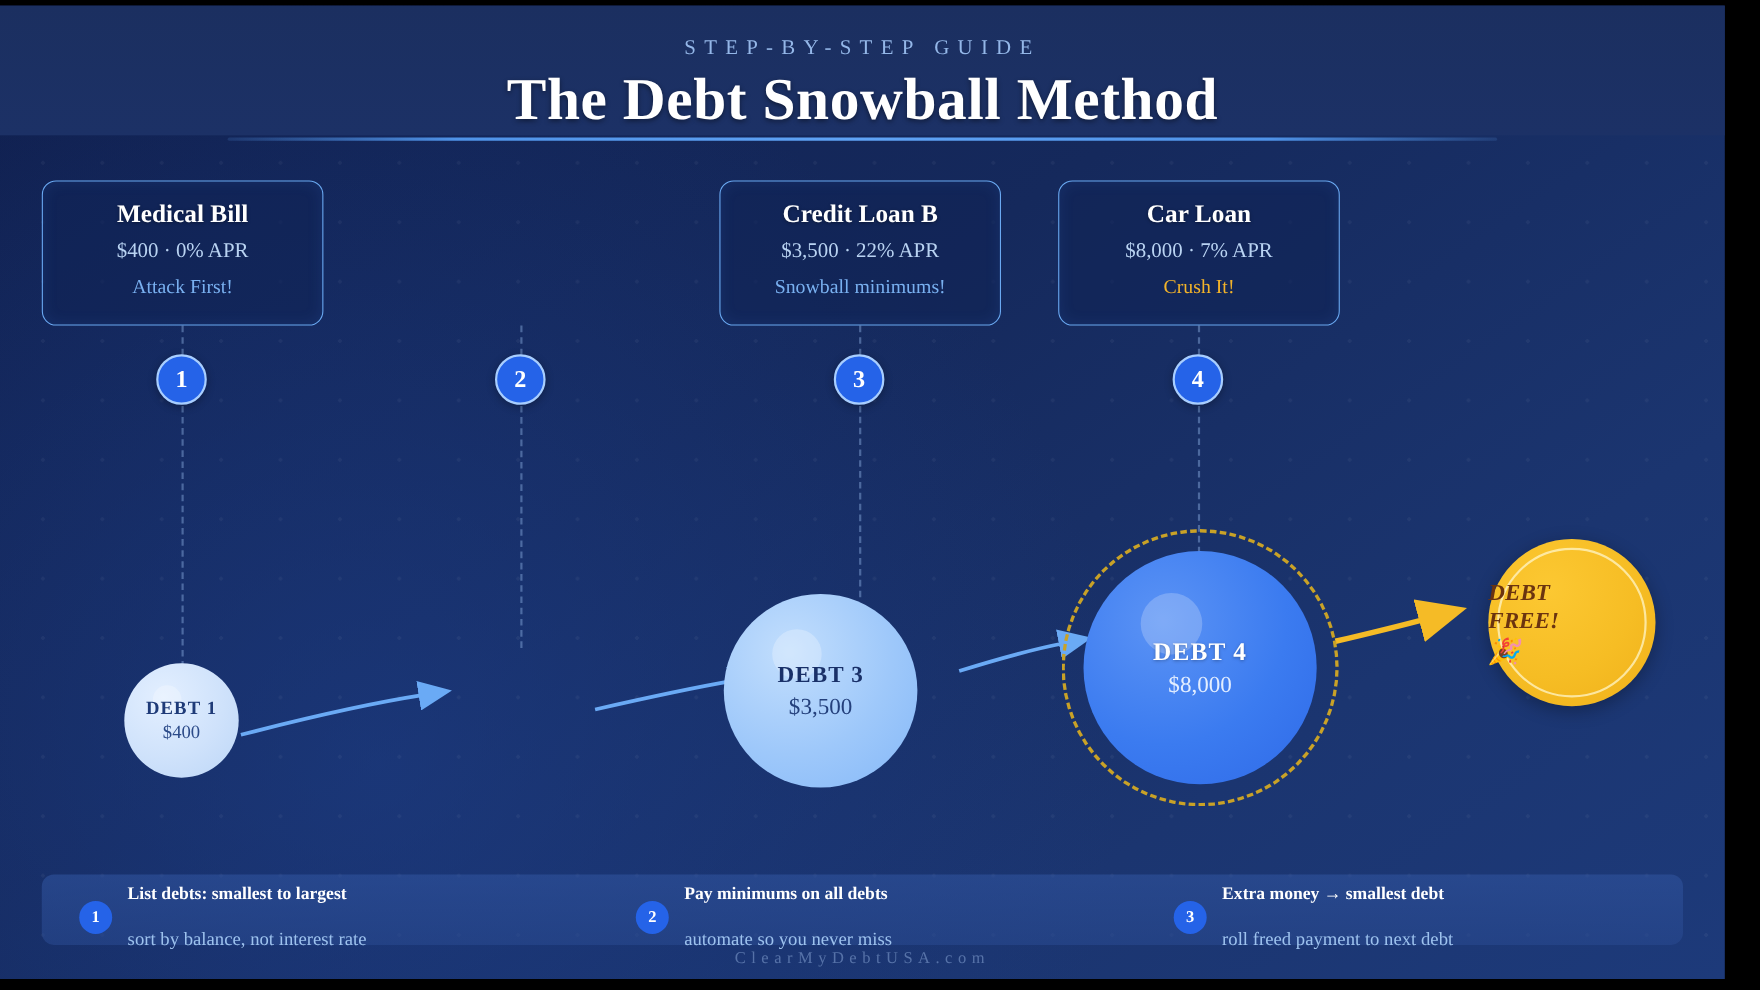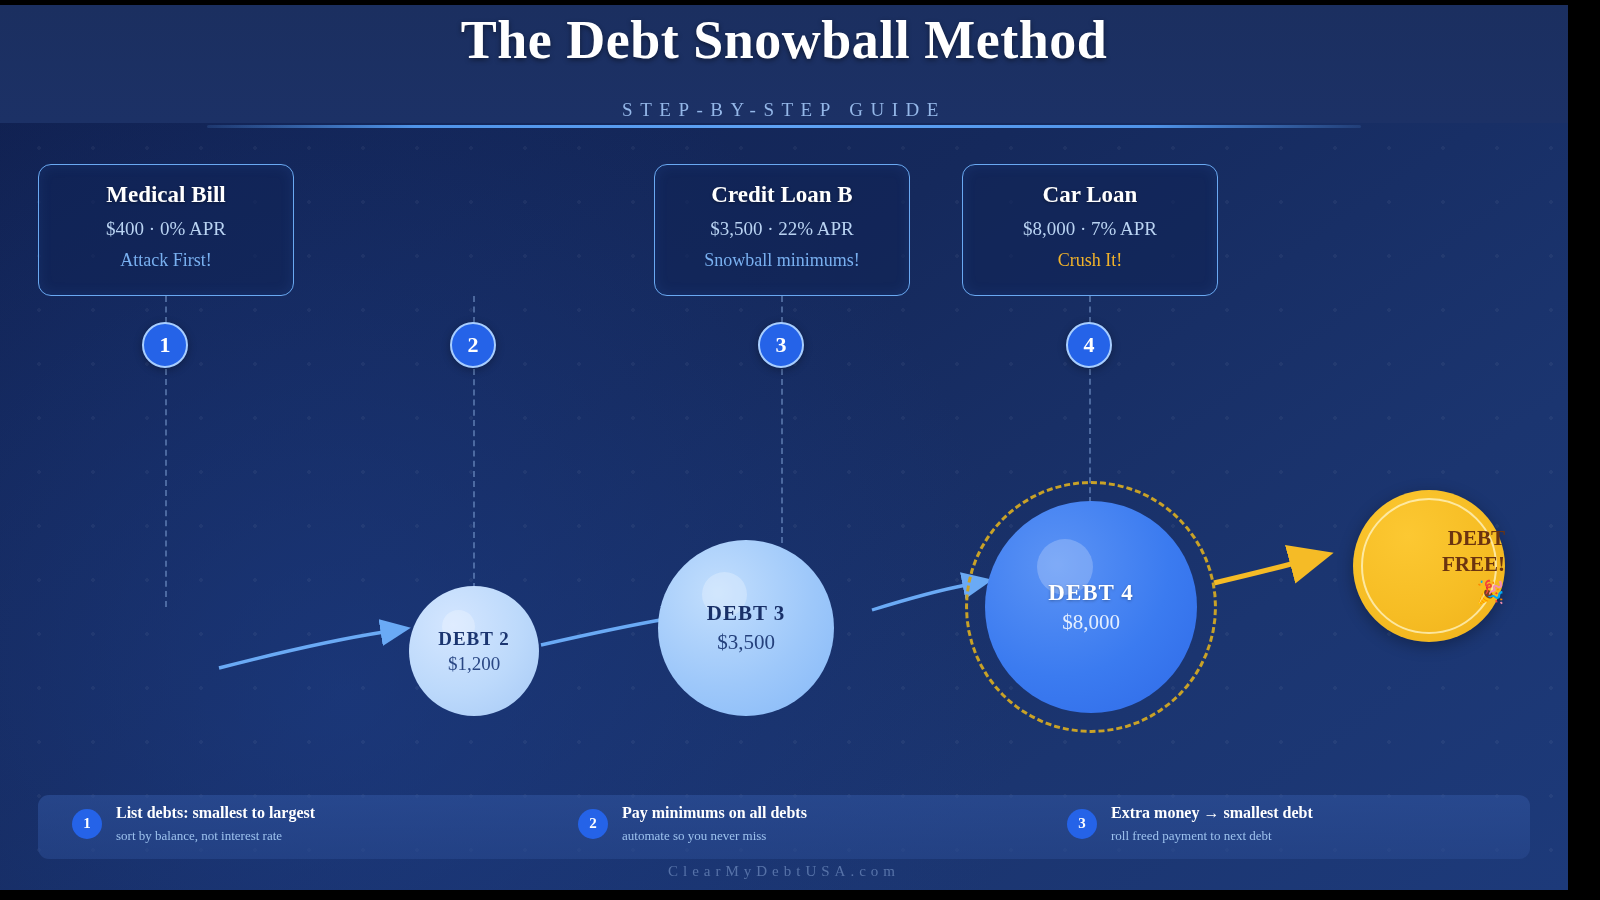--- a/index.html
+++ b/index.html
@@ -142,22 +142,23 @@
     width:252px; height:252px; border-radius:50%;
     border:3px dashed #c9a227;
   }
 
   
   #free {
     position:absolute; left:1353px; top:485px;
     width:152px; height:152px; border-radius:50%;
     background:radial-gradient(circle at 36% 30%, #fcc832 0%, #f6bd24 55%, #efb01a 100%);
     display:flex; flex-direction:column;
-    align-items:flex-end; justify-content:center;
+    align-items:flex-start; justify-content:center;
     box-shadow:0 4px 16px rgba(0,0,0,0.3);
+    font-style:italic;
   }
   #free-ring {
     position:absolute; left:8px; top:8px; right:8px; bottom:8px;
     border-radius:50%; border:2px solid rgba(255,245,200,0.75);
     pointer-events:none;
   }
   .free-line {
     font-size:21px; font-weight:700; color:#6b3410;
     line-height:1.22; position:relative;
   }
@@ -173,40 +174,40 @@
   .tip { position:absolute; top:8px; display:flex; align-items:center; }
   .tip-num {
     width:30px; height:30px; border-radius:50%;
     background:#2563e8; color:#fff;
     font-size:15px; font-weight:700;
     display:flex; align-items:center; justify-content:center;
     flex:0 0 30px;
   }
   .tip-text { margin-left:14px; }
   .tip-head { font-size:16px; font-weight:700; color:#ffffff; line-height:1.25; }
-  .tip-sub  { font-size:13px; color:#9dc2ee; line-height:1.3; margin-top:5px; }
+  .tip-sub  { font-size:17px; color:#9dc2ee; line-height:1.3; margin-top:20px; }
 
   #footer {
     position:absolute; left:0; top:858px; width:1568px;
     text-align:center;
     font-size:15px; letter-spacing:5px;
     color:rgba(150,180,225,0.48);
   }
 
   svg.arrows { position:absolute; left:0; top:0; width:1568px; height:885px; pointer-events:none; }
 </style>
 </head>
 <body>
 
 <div id="stage">
   <div id="dots"></div>
 
   <div id="header">
+    <div id="eyebrow">STEP-BY-STEP GUIDE</div>
     <div id="title">The Debt Snowball Method</div>
-    <div id="eyebrow">STEP-BY-STEP GUIDE</div>
   </div>
   <div id="header-rule"></div>
 
   <div class="card" style="left:38px;top:159px">
     <div class="card-title">Medical Bill</div>
     <div class="card-sub">$400 · 0% APR</div>
     <div class="card-note">Attack First!</div>
   </div>
   <div class="card" style="left:654px;top:159px">
     <div class="card-title">Credit Loan B</div>
@@ -241,24 +242,24 @@
       <marker id="agold" markerWidth="9" markerHeight="8" refX="1" refY="4" orient="auto">
         <path d="M0,0 L9,4 L0,8 Z" fill="#f5bb26"></path>
       </marker>
     </defs>
     <path d="M219,663 Q320,637 384,627" stroke="#6aaaf5" stroke-width="3.4" fill="none" marker-end="url(#ablue)"></path>
     <path d="M541,640 Q620,622 666,614" stroke="#6aaaf5" stroke-width="3.4" fill="none" marker-end="url(#ablue)"></path>
     <path d="M872,605 Q930,587 966,580" stroke="#6aaaf5" stroke-width="3.4" fill="none" marker-end="url(#ablue)"></path>
     <path d="M1214,578 Q1265,566 1295,558" stroke="#f5bb26" stroke-width="5" fill="none" marker-end="url(#agold)"></path>
   </svg>
 
-  <div class="ball" id="ball2">
+  <div class="ball" id="ball1">
     <div class="hl"></div>
-    <div class="ball-name">DEBT 2</div>
-    <div class="ball-amt">$1,200</div>
+    <div class="ball-name">DEBT 1</div>
+    <div class="ball-amt">$400</div>
   </div>
   <div class="ball" id="ball3">
     <div class="hl"></div>
     <div class="ball-name">DEBT 3</div>
     <div class="ball-amt">$3,500</div>
   </div>
   <div id="ball4-ring"></div>
   <div class="ball" id="ball4">
     <div class="hl"></div>
     <div class="ball-name">DEBT 4</div>

